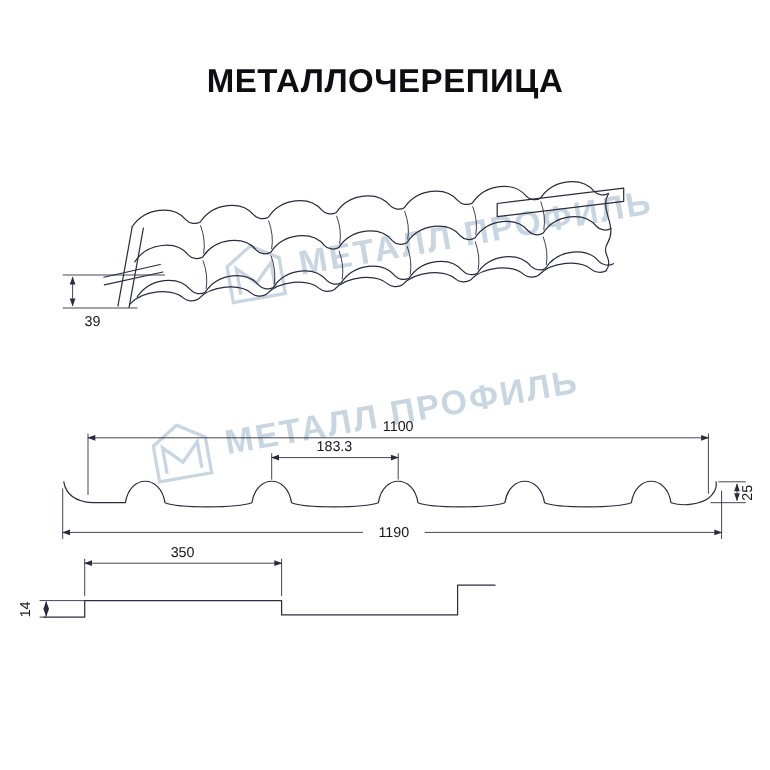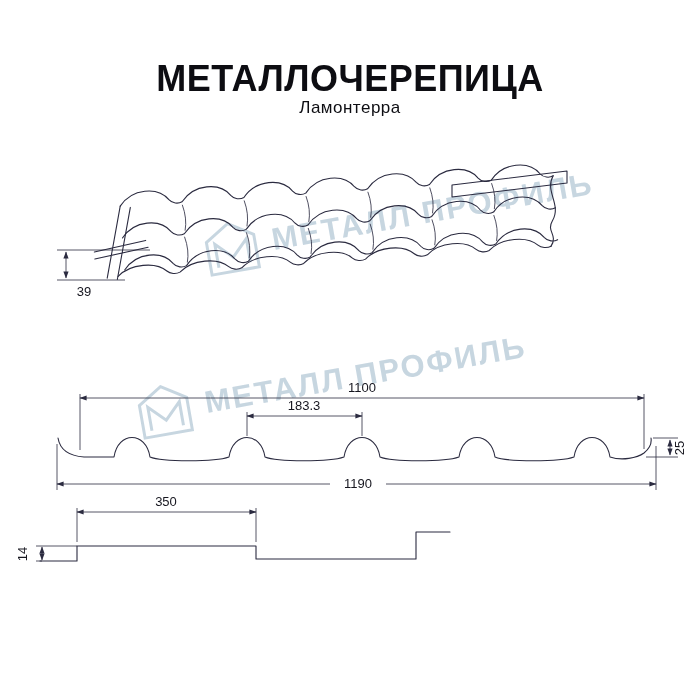--- a/index.html
+++ b/index.html
@@ -8,21 +8,21 @@
     --title:#0d0d12;
     --background:#ffffff;
   }
   html,body{margin:0;padding:0;background:#e9e9e9;}
   .page{
     position:relative;width:700px;height:700px;background:var(--background);
     overflow:hidden;font-family:"Liberation Sans",sans-serif;margin:0 auto;
   }
   .title{
     position:absolute;top:58px;left:0;width:100%;text-align:center;
-    font-size:36px;font-weight:bold;color:var(--title);letter-spacing:0.5px;
+    font-size:30px;font-weight:bold;color:var(--title);letter-spacing:0.5px;
   }
   .subtitle{
     position:absolute;top:98px;left:0;width:100%;text-align:center;
     font-size:17px;color:var(--title);letter-spacing:0.5px;
   }
   .watermark{
     position:absolute;display:flex;align-items:center;gap:14px;
     color:var(--wm);opacity:0.55;font-weight:bold;font-size:31px;
     letter-spacing:2px;white-space:nowrap;transform-origin:left center;
   }
@@ -48,21 +48,20 @@
   </div>
   <div class="watermark wm-b">
     <svg width="54" height="54" viewBox="0 0 54 54">
       <polygon points="27,3 51,18 51,51 3,51 3,18" fill="none" stroke="currentColor" stroke-width="3"></polygon>
       <path d="M11,45 V21 L27,37 L43,21 V45" fill="none" stroke="currentColor" stroke-width="3"></path>
     </svg>
     <span>МЕТАЛЛ ПРОФИЛЬ</span>
   </div>
 
   <div class="title">МЕТАЛЛОЧЕРЕПИЦА</div>
-  <div class="subtitle">Ламонтерра</div>
 
   <svg class="drawing" width="700" height="700" viewBox="0 0 700 700">
     <defs>
       <marker id="arw" viewBox="0 0 10 10" refX="9.2" refY="5" markerWidth="11" markerHeight="9" orient="auto-start-reverse">
         <path d="M0,1.4 L10,5 L0,8.6 Z" fill="#2b2b40"></path>
       </marker>
     </defs>
 
     <g>
       <g transform="rotate(-4 110 275)">

